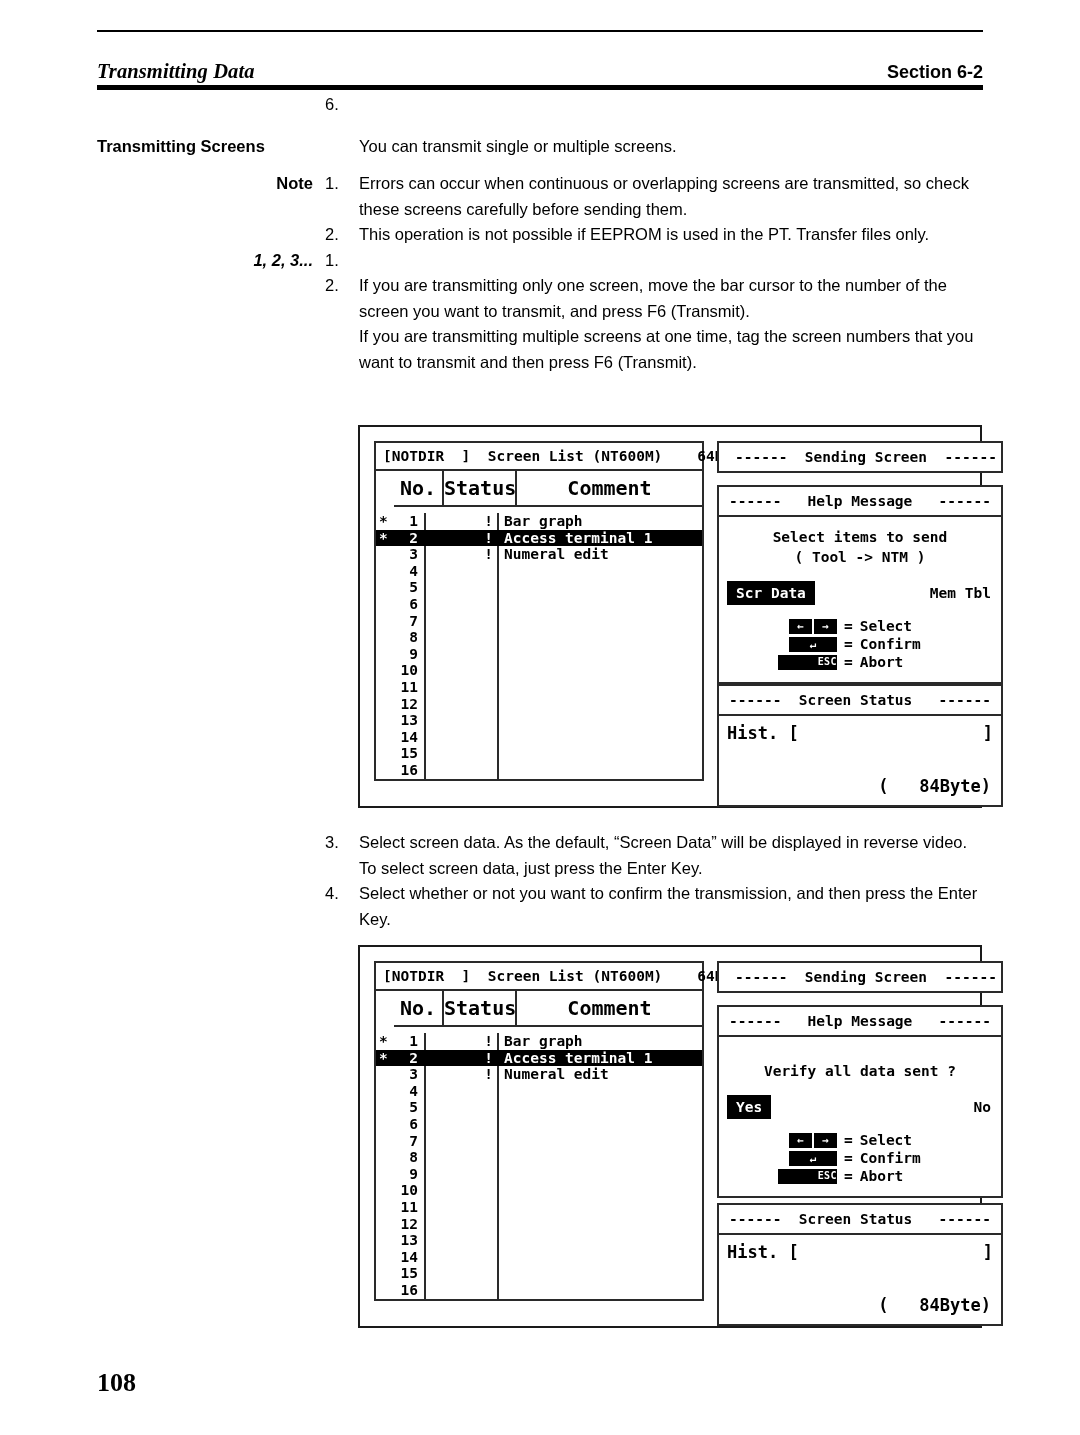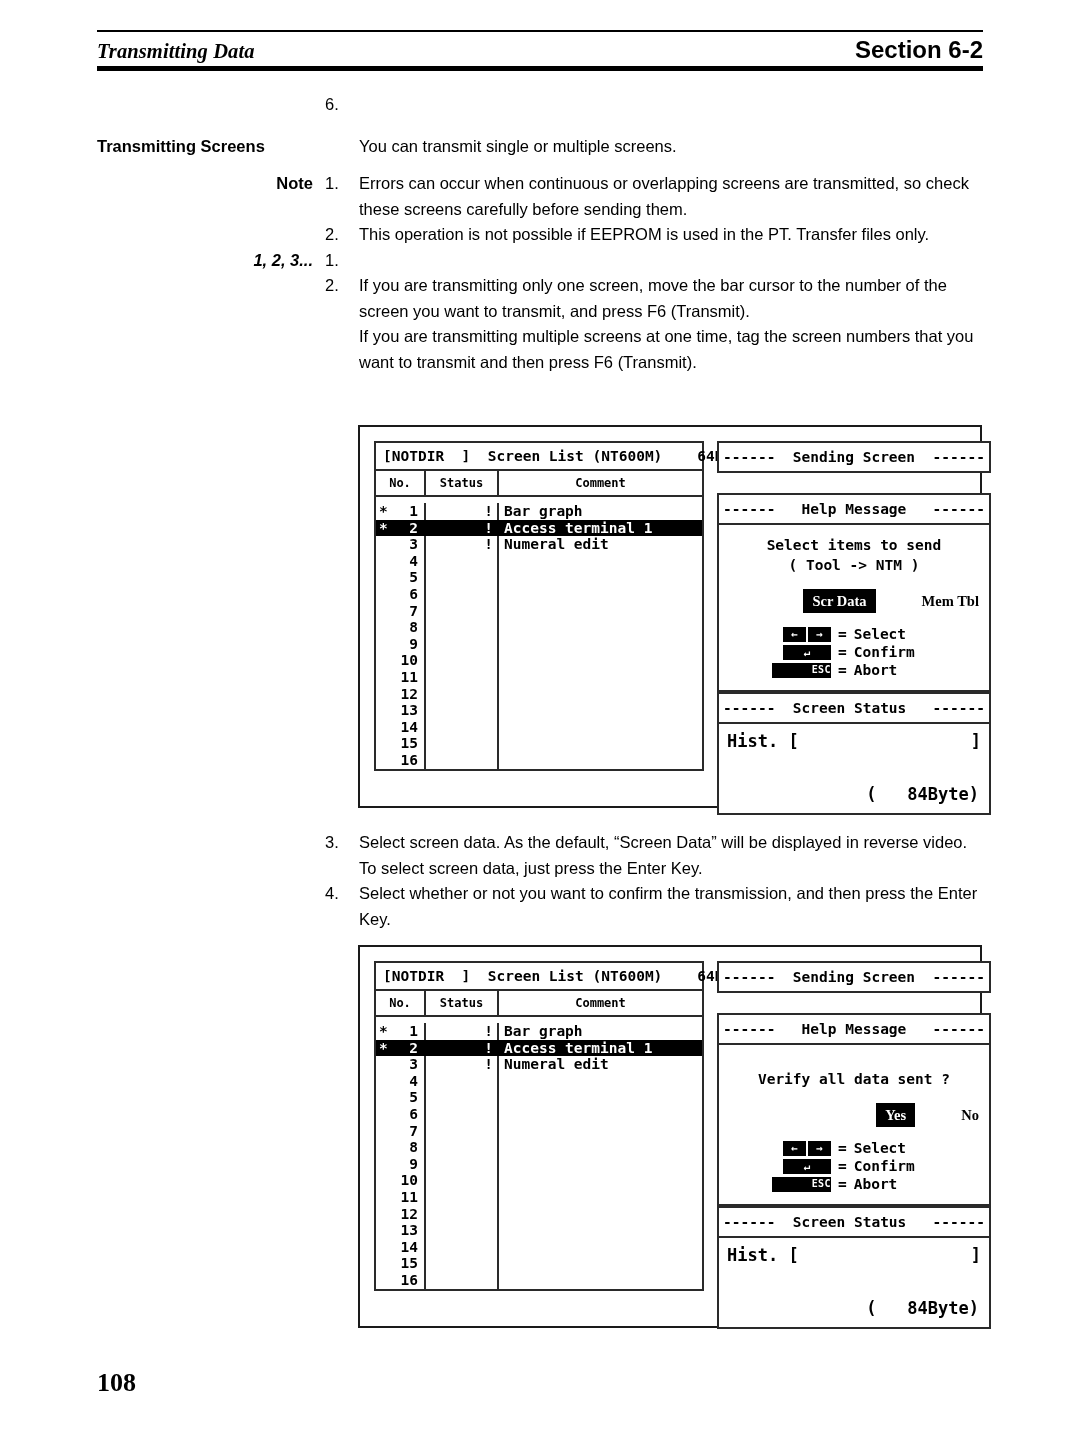--- a/index.html
+++ b/index.html
@@ -26,32 +26,33 @@
   .header .rule-thin {
     height: 2px;
     background: #000;
     width: 100%;
   }
   .header .head-row {
     display: flex;
     align-items: baseline;
     justify-content: space-between;
     padding: 4px 0 2px 0;
+    margin-top: 24px;
   }
   .head-left {
     font-family: "Liberation Serif", serif;
     font-style: italic;
     font-weight: bold;
     font-size: 20.5px;
     letter-spacing: 0.1px;
   }
   .head-right {
     font-family: "Liberation Sans", sans-serif;
     font-weight: bold;
-    font-size: 24px;
+    font-size: 18px;
   }
   .header .rule-thick {
     height: 5px;
     background: #000;
     width: 100%;
   }
 
   
   .content {
     position: absolute;
@@ -140,22 +141,23 @@
     font-size: 14.5px;
     font-weight: bold;
     letter-spacing: 0px;
     padding: 5px 6px 5px 7px;
     border-bottom: 2px solid #2a2a2a;
     white-space: pre;
   }
   .thead {
     display: flex;
     border-bottom: 2px solid #2a2a2a;
-    font-size: 12px;
-    font-weight: bold;
+    font-size: 20px;
+    font-weight: bold;
+    margin-left: 18px;
   }
   .th {
     padding: 5px 0 5px 0;
     text-align: center;
     box-sizing: border-box;
   }
   .col-no   { width: 48px;  flex: 0 0 48px;  }
   .col-stat { width: 75px;  flex: 0 0 75px;  border-left: 2px solid #2a2a2a; border-right: 2px solid #2a2a2a;}
   .col-cmt  { flex: 1 1 auto; }
 
@@ -200,21 +202,22 @@
     color: #fff;
   }
   .trow.sel .c-stat {
     border-left-color: #000;
     border-right-color: #000;
   }
   .tbody-pad { height: 6px; }
 
   
   .bar-panel {
-    margin-bottom: 20px;
+    margin-bottom: 12px;
+    padding-left: 12px;
   }
   .bar-title {
     font-size: 14.5px;
     font-weight: bold;
     text-align: center;
     padding: 6px 4px 6px 4px;
     white-space: pre;
   }
   .panel-sep {
     border-bottom: 2px solid #2a2a2a;
@@ -224,25 +227,24 @@
     font-weight: bold;
     padding: 10px 8px 12px 8px;
     text-align: center;
   }
   .panel-body .line { white-space: pre; line-height: 20px;}
   .gap-sm { height: 14px; }
   .gap-xs { height: 9px; }
 
   .choice-row {
     display: flex;
-    justify-content: flex-end;
+    justify-content: space-between;
     align-items: center;
     gap: 44px;
     line-height: 22px;
-    font-family: Liberation Serif, serif;
   }
   .rev {
     background: #000;
     color: #fff;
     padding: 1px 9px;
     white-space: pre;
     display: inline-block;
   }
   .plain { white-space: pre; display: inline-block; padding: 1px 2px;}
 

